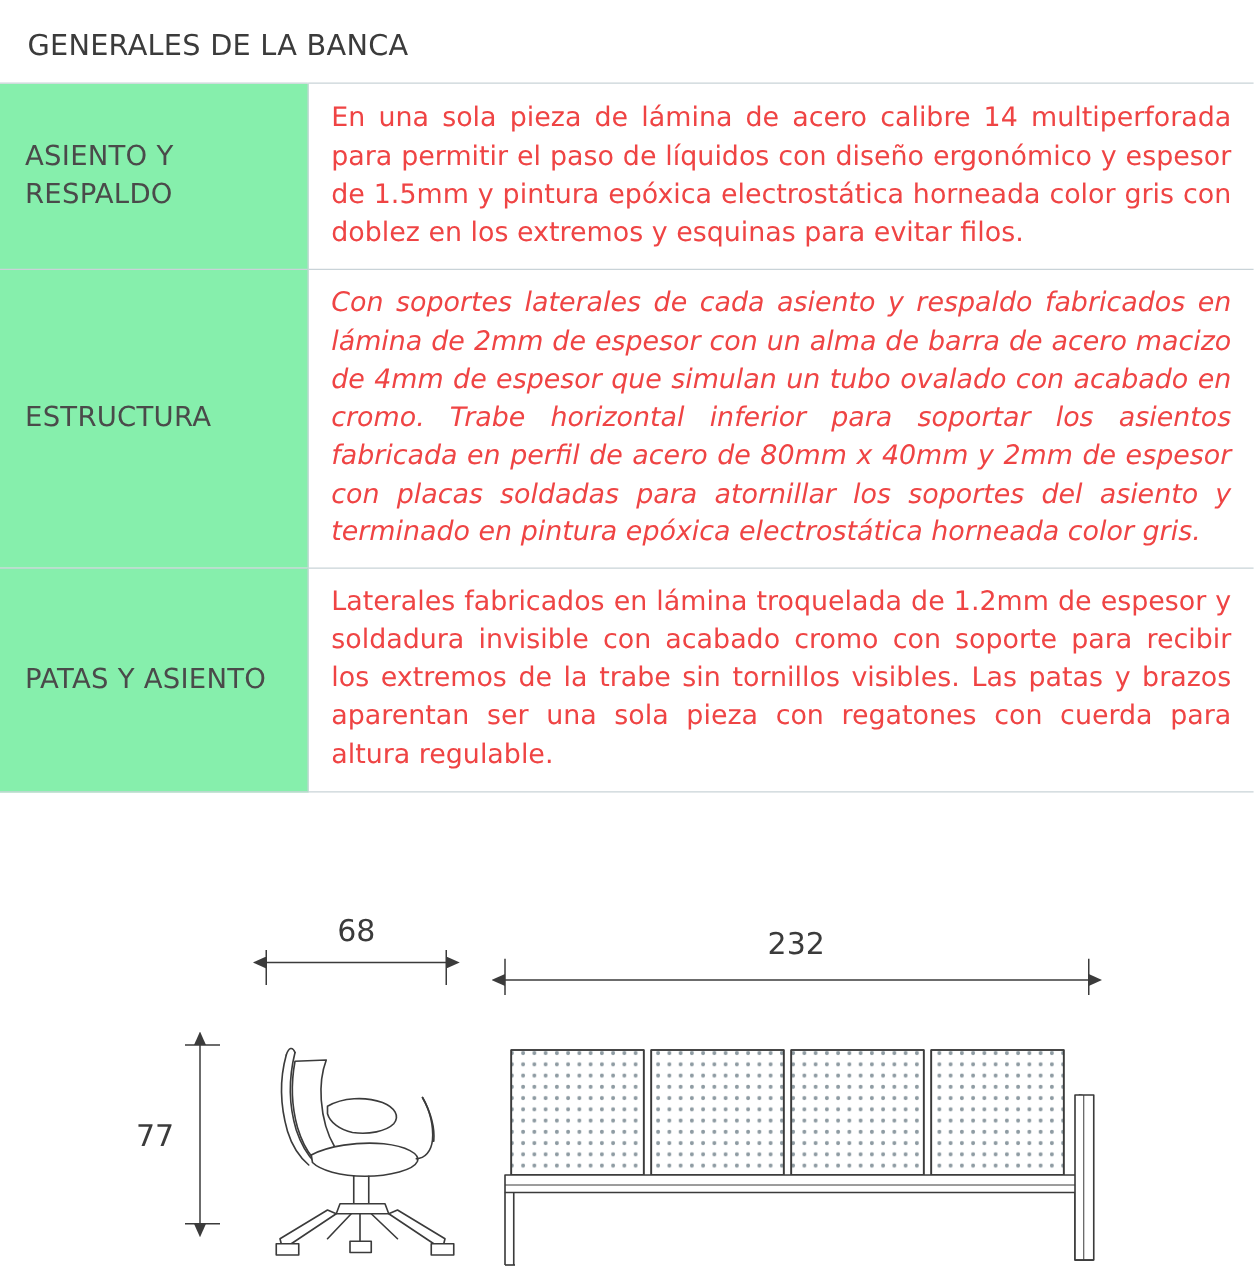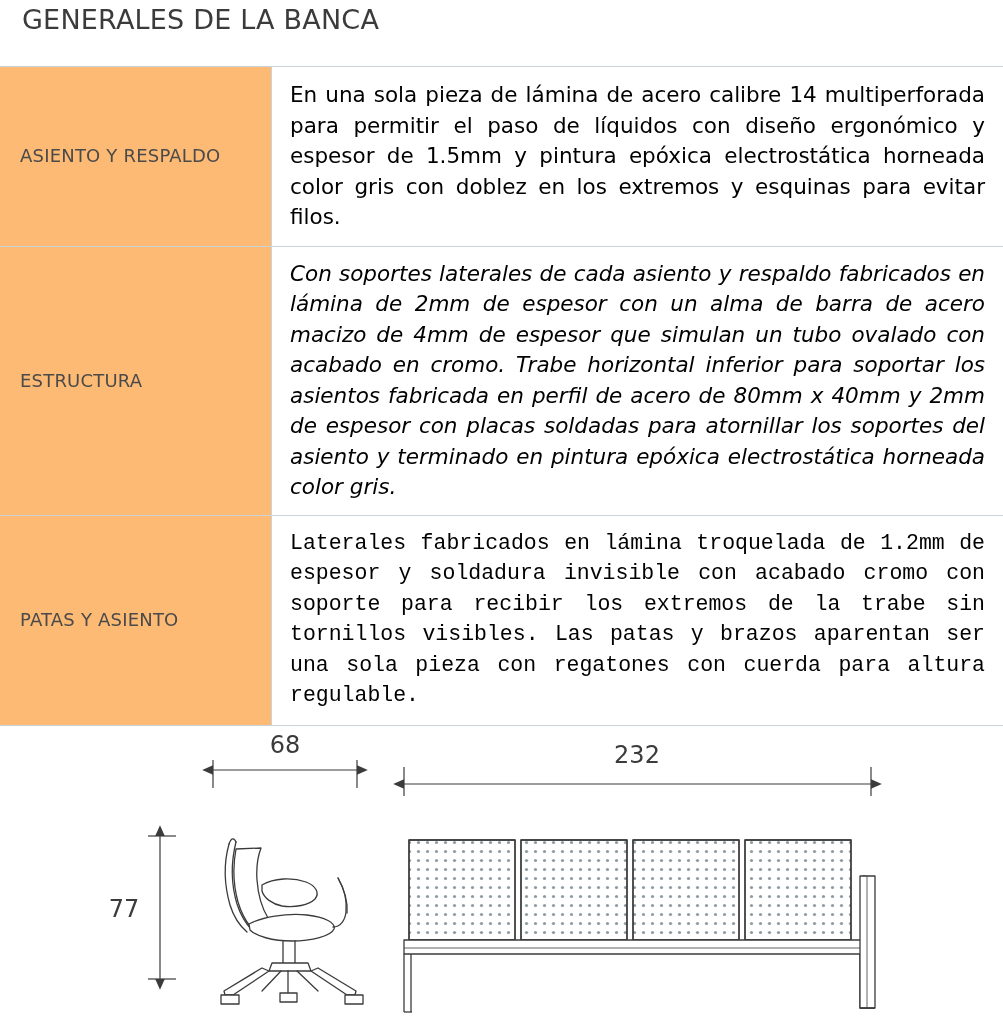--- a/index.html
+++ b/index.html
@@ -15,22 +15,22 @@
     overflow: hidden;
   }
   .page {
     position: relative;
     width: 1003px;
     height: 1024px;
   }
   .doc-title {
     position: absolute;
     left: 22px;
-    top: 4px;
-    font-size: 27px;
+    top: 24px;
+    font-size: 23px;
     letter-spacing: 0.2px;
     color: #3b3b3b;
     font-weight: 400;
   }
   .spec-table {
     position: absolute;
     left: 0px;
     top: 66px;
     width: 1003px;
     border-collapse: collapse;
@@ -39,41 +39,41 @@
   .spec-table tr {
     border-top: 1px solid #c9d3d8;
     border-bottom: 1px solid #c9d3d8;
   }
   .spec-table td {
     vertical-align: middle;
     padding: 0;
   }
   td.label-cell {
     width: 219px;
-    background: #fdba74;
+    background: #86efac;
     border-right: 1px solid #c9d3d8;
-    font-size: 18px;
+    font-size: 22px;
     line-height: 30px;
     color: #4a4a4a;
-    padding: 10px 32px 10px 20px;
+    padding: 10px 7px 10px 20px;
     letter-spacing: 0.2px;
   }
   td.desc-cell {
     background: #ffffff;
     font-size: 21.5px;
     line-height: 30.5px;
-    color: #000000;
+    color: #ef4444;
     padding: 12px 18px 12px 18px;
     text-align: justify;
     text-justify: inter-word;
     hyphens: manual;
   }
   tr.row-asiento td.desc-cell { padding-top: 13px; padding-bottom: 13px; }
   tr.row-estructura td.desc-cell { padding-top: 12px; padding-bottom: 12px; font-style: italic; }
-  tr.row-patas td.desc-cell { padding-top: 12px; padding-bottom: 14px; font-family: Liberation Mono, monospace; }
+  tr.row-patas td.desc-cell { padding-top: 12px; padding-bottom: 14px; }
 
   .drawing-area {
     position: absolute;
     left: 0;
     top: 712px;
     width: 1003px;
     height: 312px;
   }
   .dim-text {
     font-size: 24px;

